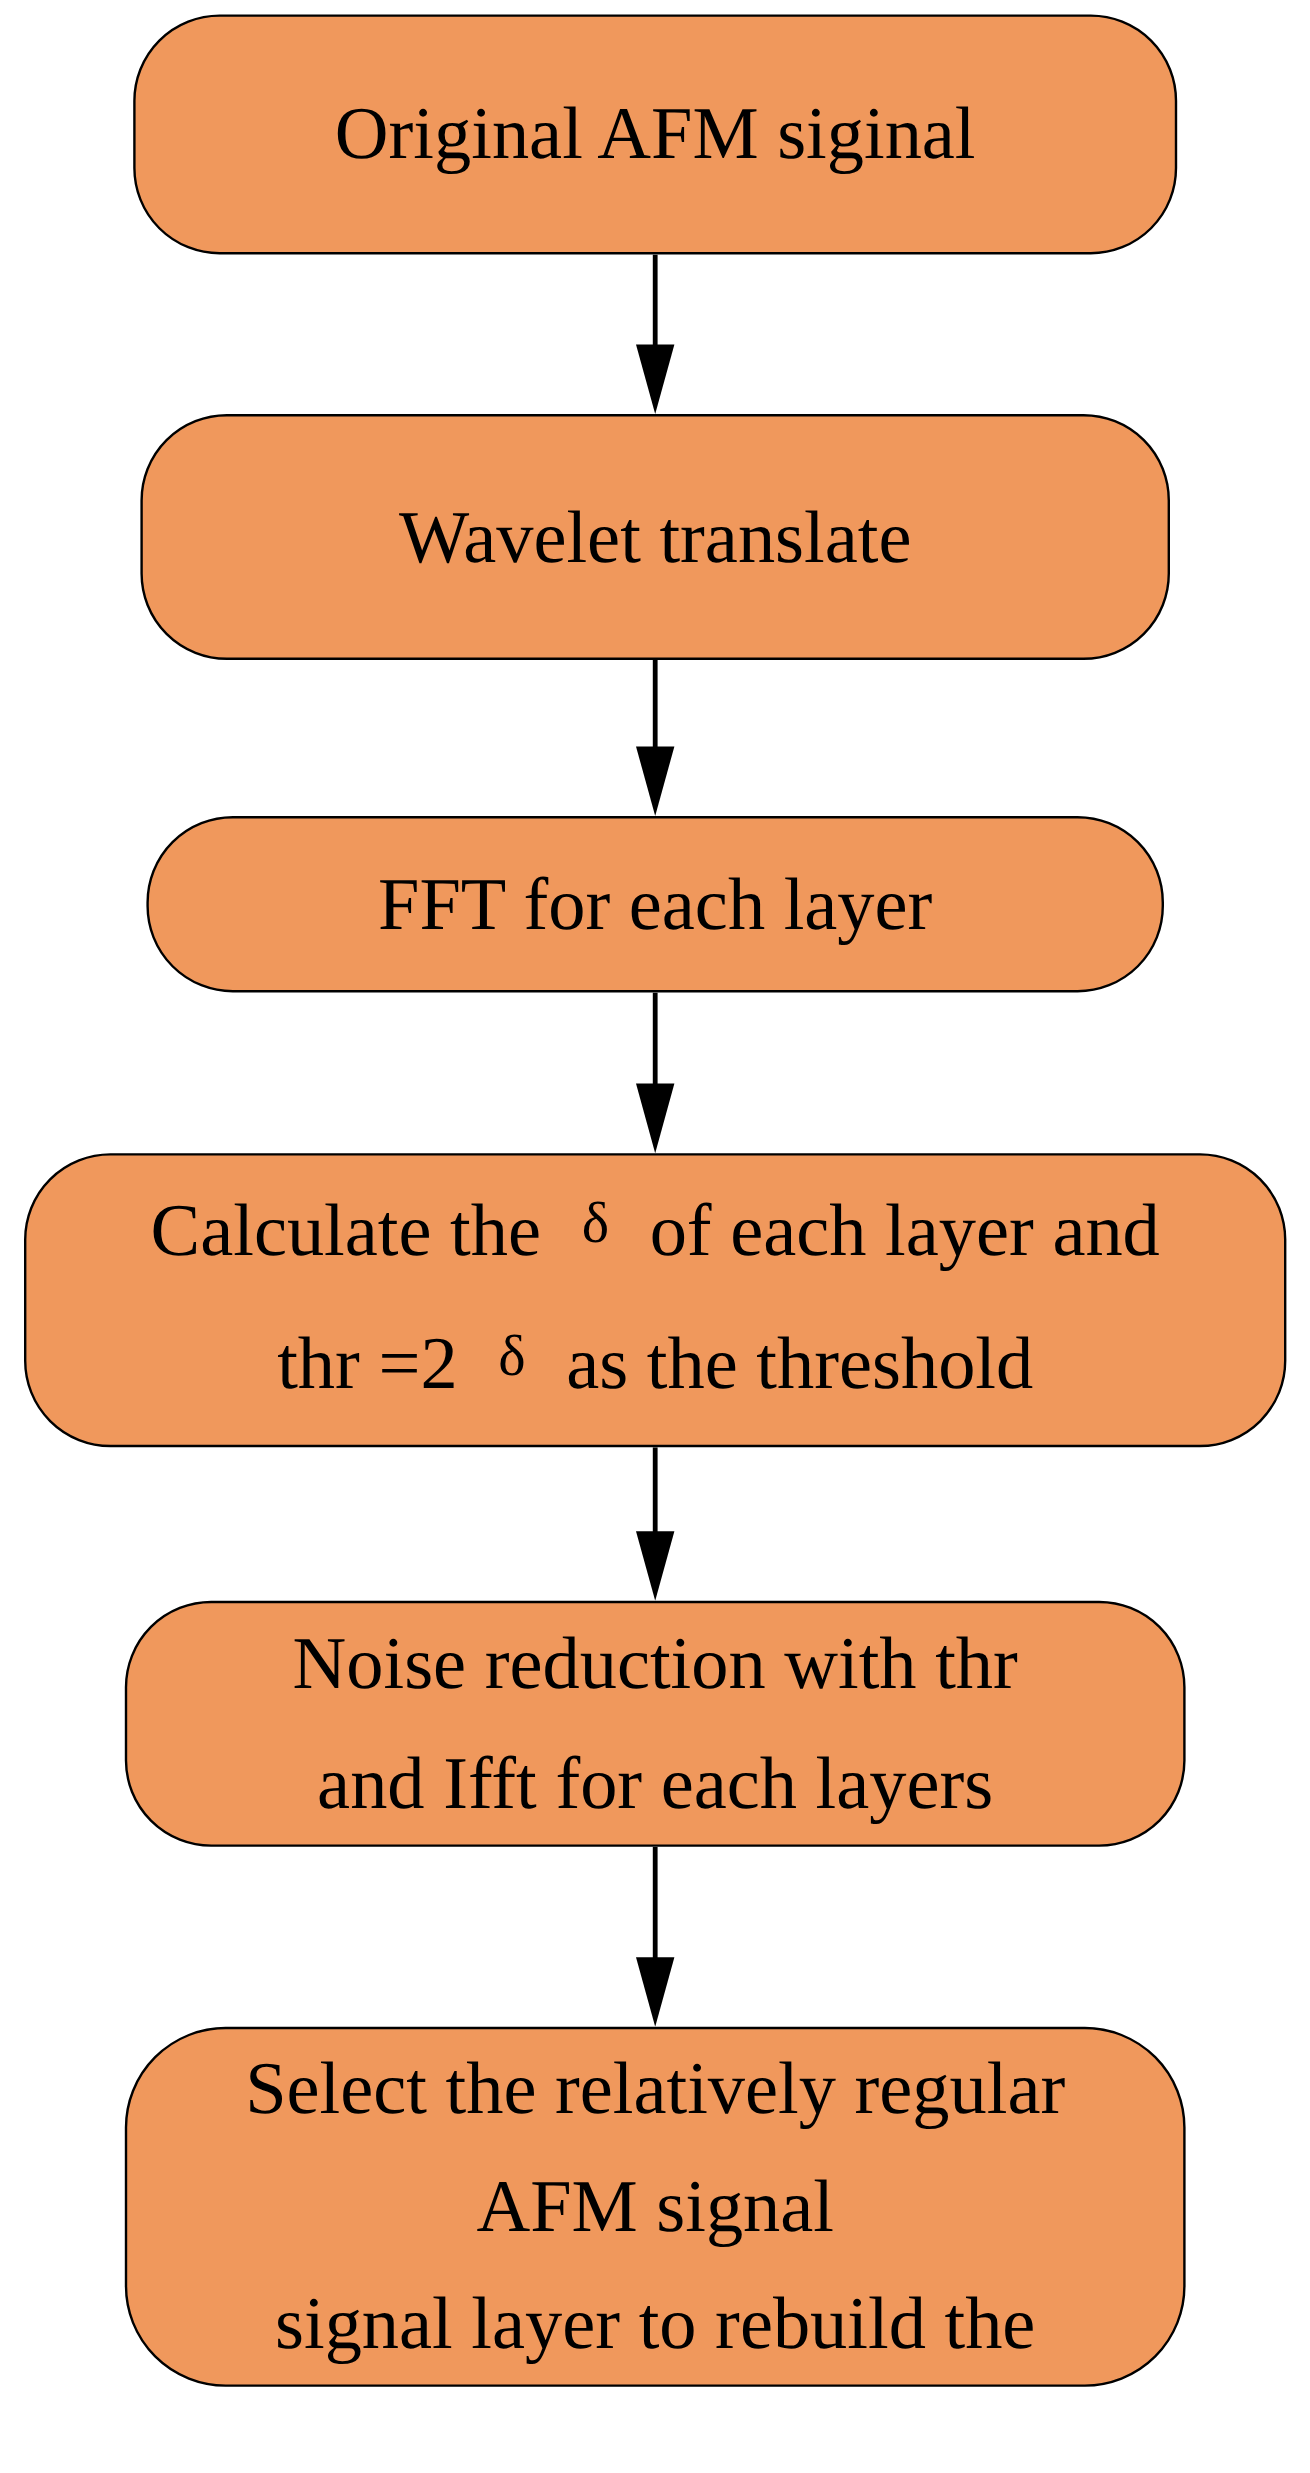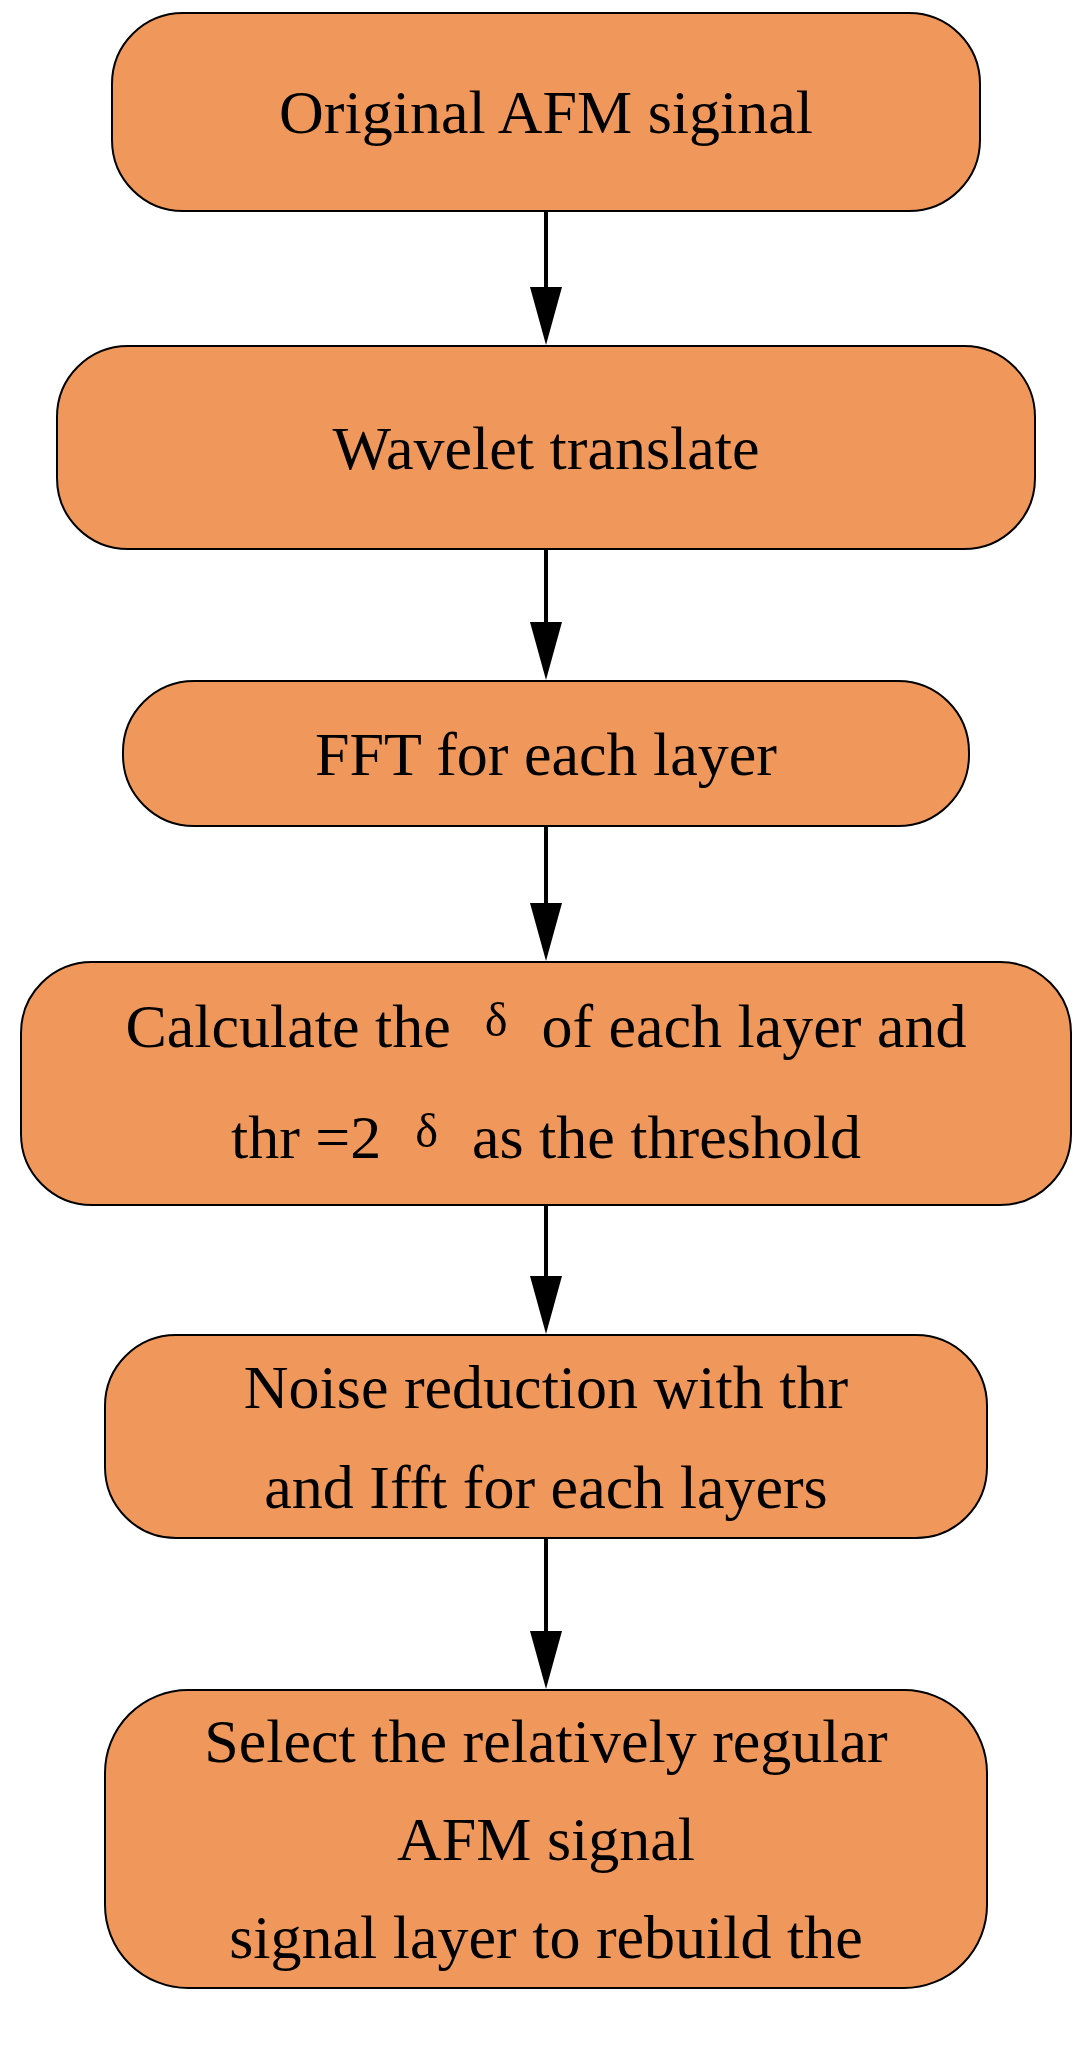--- a/index.html
+++ b/index.html
@@ -25,21 +25,21 @@
     flex-direction: column;
     justify-content: center;
     align-items: center;
     text-align: center;
     font-size: 62px;
     line-height: 100px;
     flex: 0 0 auto;
   }
   .node .line { white-space: nowrap; }
   .node-1 { width: 870px; height: 200px; }
-  .node-2 { width: 980px; height: 205px; }
+  .node-2 { width: 858px; height: 205px; }
   .node-3 { width: 848px; height: 147px; }
   .node-4 { width: 1052px; height: 245px; line-height: 106px; align-items: center; }
   .node-5 { width: 884px; height: 205px; }
   .node-6 { width: 884px; height: 300px; line-height: 98px; border-radius: 84px; text-align: center; }
   .delta {
     display: inline-block;
     font-size: 0.78em;
     position: relative;
     top: -0.22em;
     margin: 0 0.38em;

